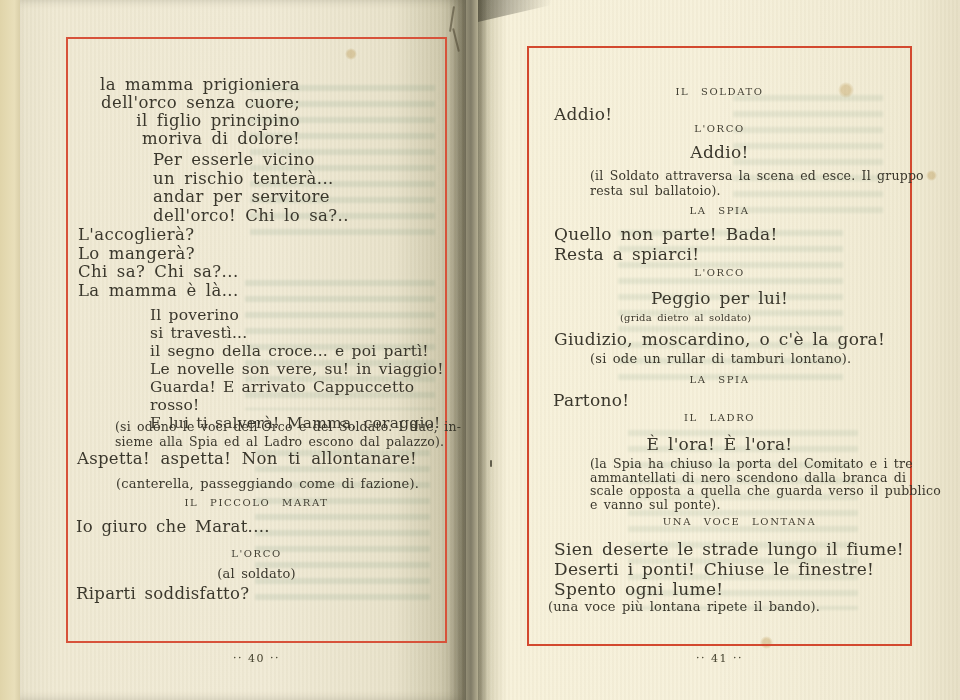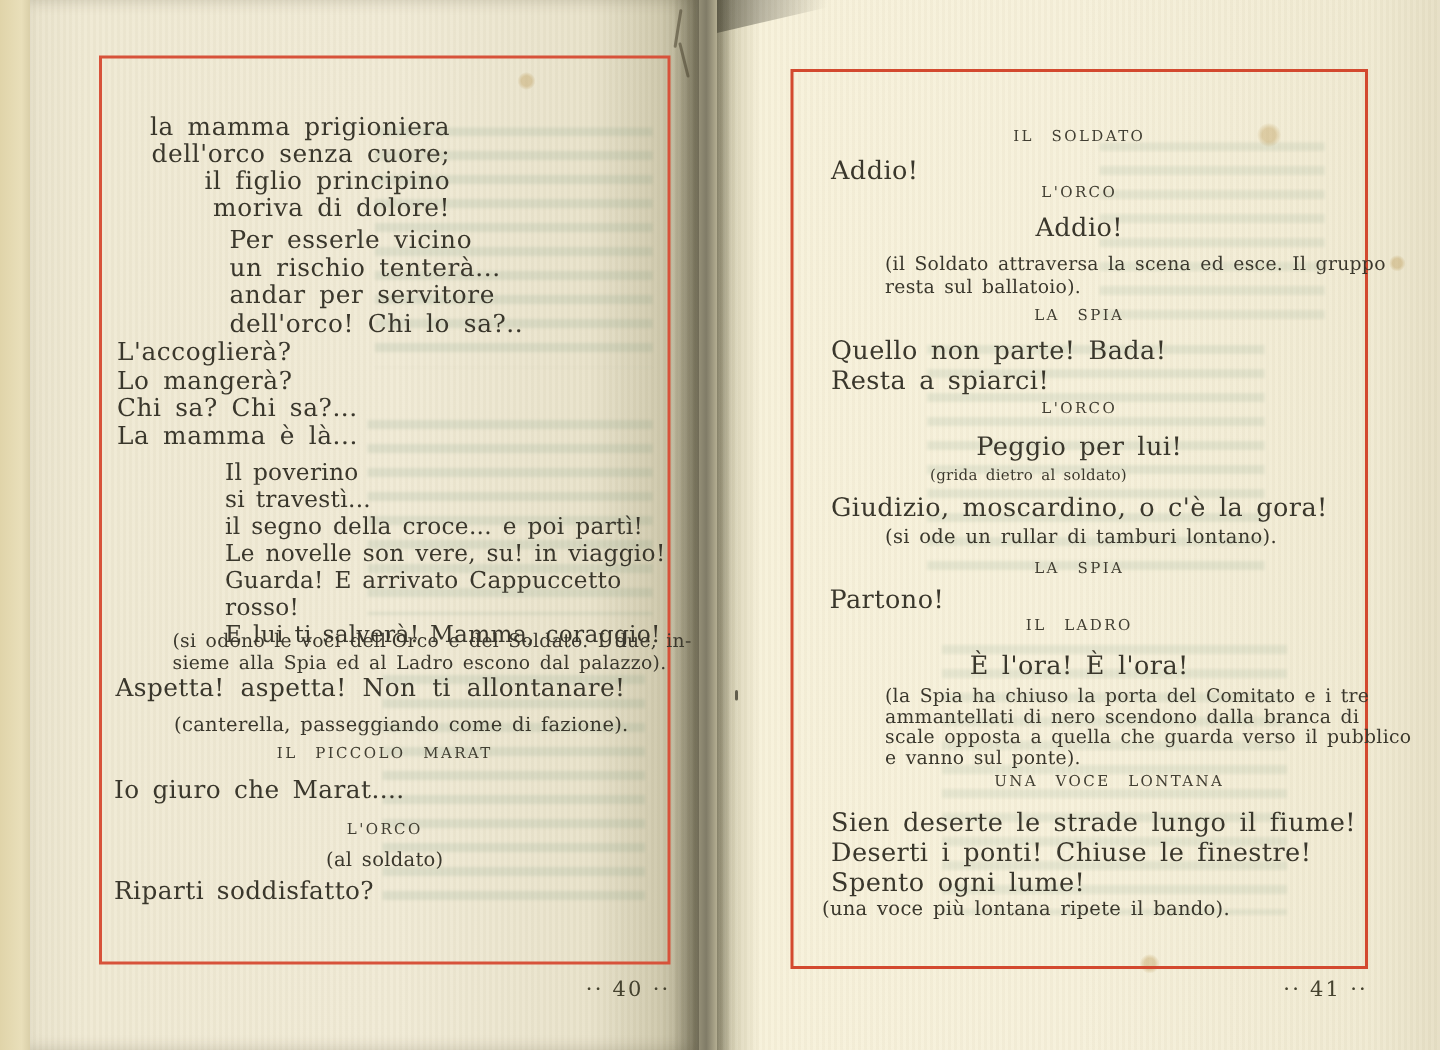--- a/index.html
+++ b/index.html
@@ -48,21 +48,21 @@
   .t{position:absolute;white-space:pre-line;z-index:5;}
   .verse{font-size:16.5px;line-height:18.5px;letter-spacing:.4px;word-spacing:3.5px;}
   .verse.v1{line-height:18px;}
   .verse.v4{font-size:15.5px;line-height:18px;letter-spacing:.2px;word-spacing:2px;}
   .dialog{font-size:16.5px;letter-spacing:.3px;word-spacing:3px;}
   .dialog.big{font-size:17px;}
   .stage{font-size:12.5px;line-height:14.5px;letter-spacing:.2px;word-spacing:2px;}
   .stage.tight{line-height:13.7px;}
   .heading{font-size:10px;letter-spacing:1.6px;word-spacing:7px;text-align:center;color:#413e32;}
   .center{text-align:center;}
-  .pagenum{font-size:14px;letter-spacing:1.5px;text-align:right;color:#45422f;}
+  .pagenum{font-size:11px;letter-spacing:1.5px;text-align:center;color:#45422f;}
   
   .ghost{
     position:absolute;z-index:2;opacity:.12;filter:blur(1px);
     background:repeating-linear-gradient(180deg, rgba(70,120,95,.9) 0 6px, rgba(70,120,95,0) 6px 16px);
     pointer-events:none;
   }
   .spot{position:absolute;z-index:2;border-radius:50%;
     background:radial-gradient(circle, rgba(176,136,58,.32) 0 40%, rgba(176,136,58,0) 72%);}
   .fleck{position:absolute;z-index:5;width:2px;height:7px;background:rgba(66,62,48,.8);border-radius:1px;}
 </style>

